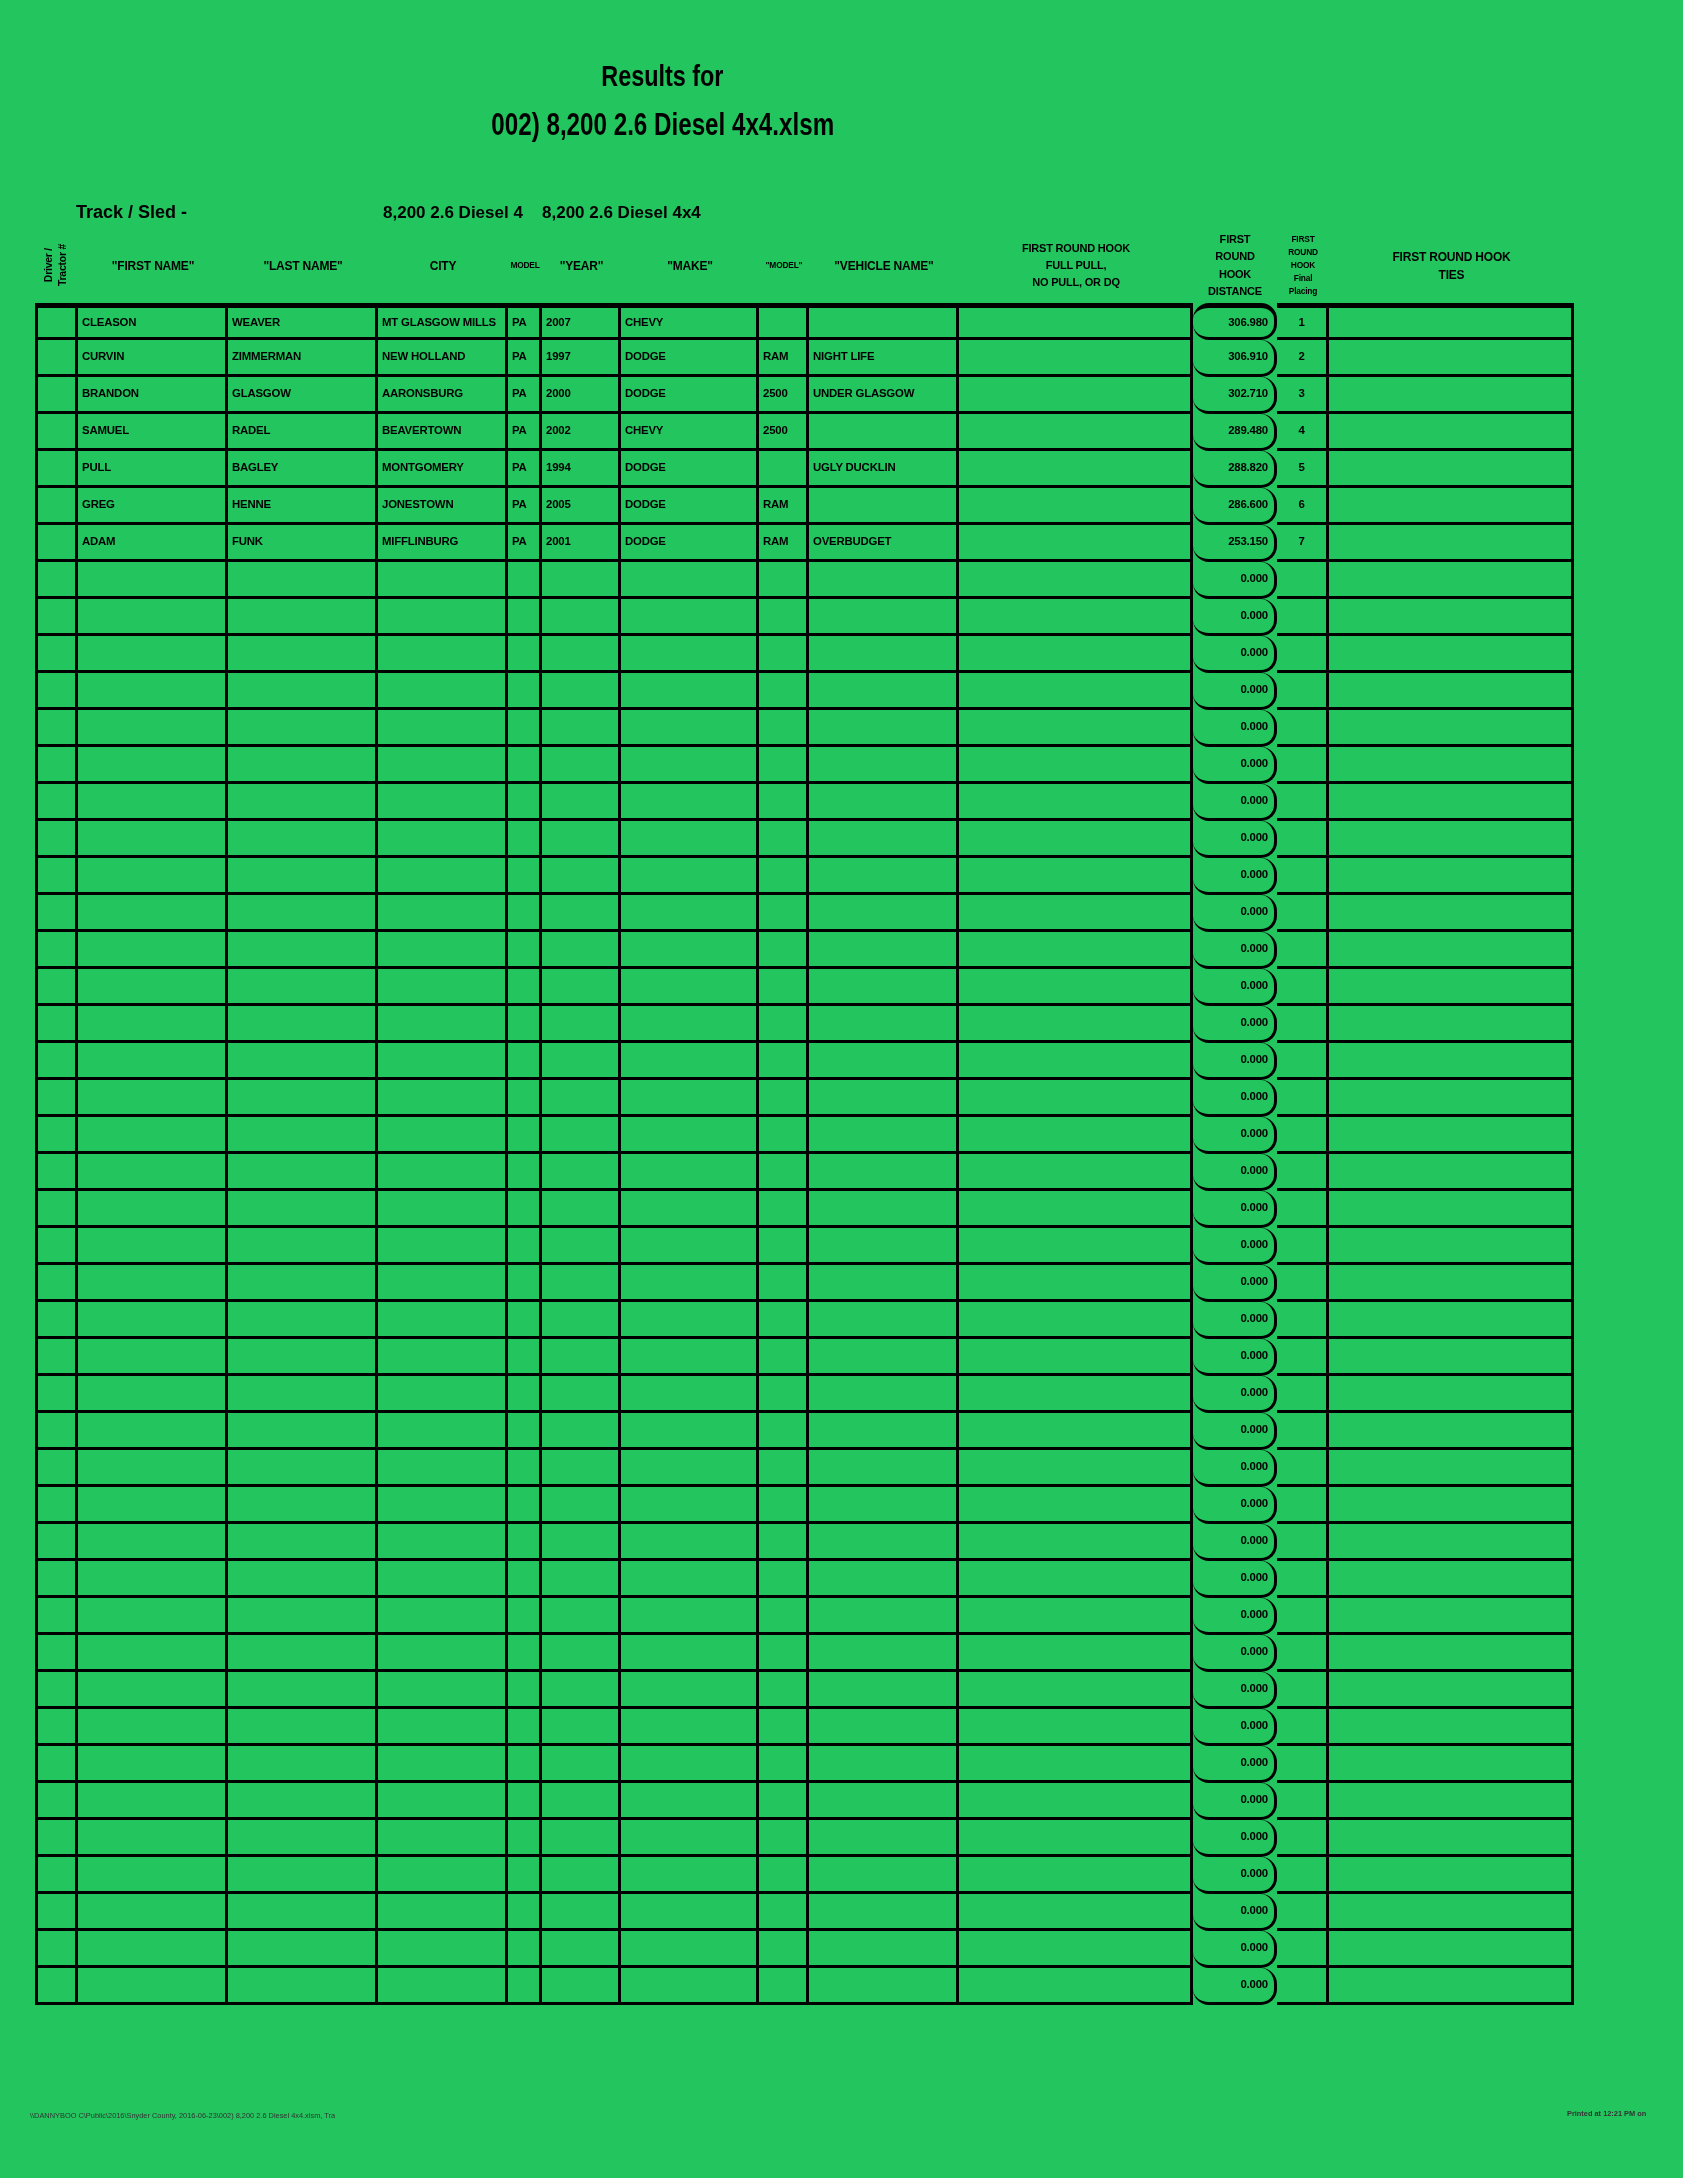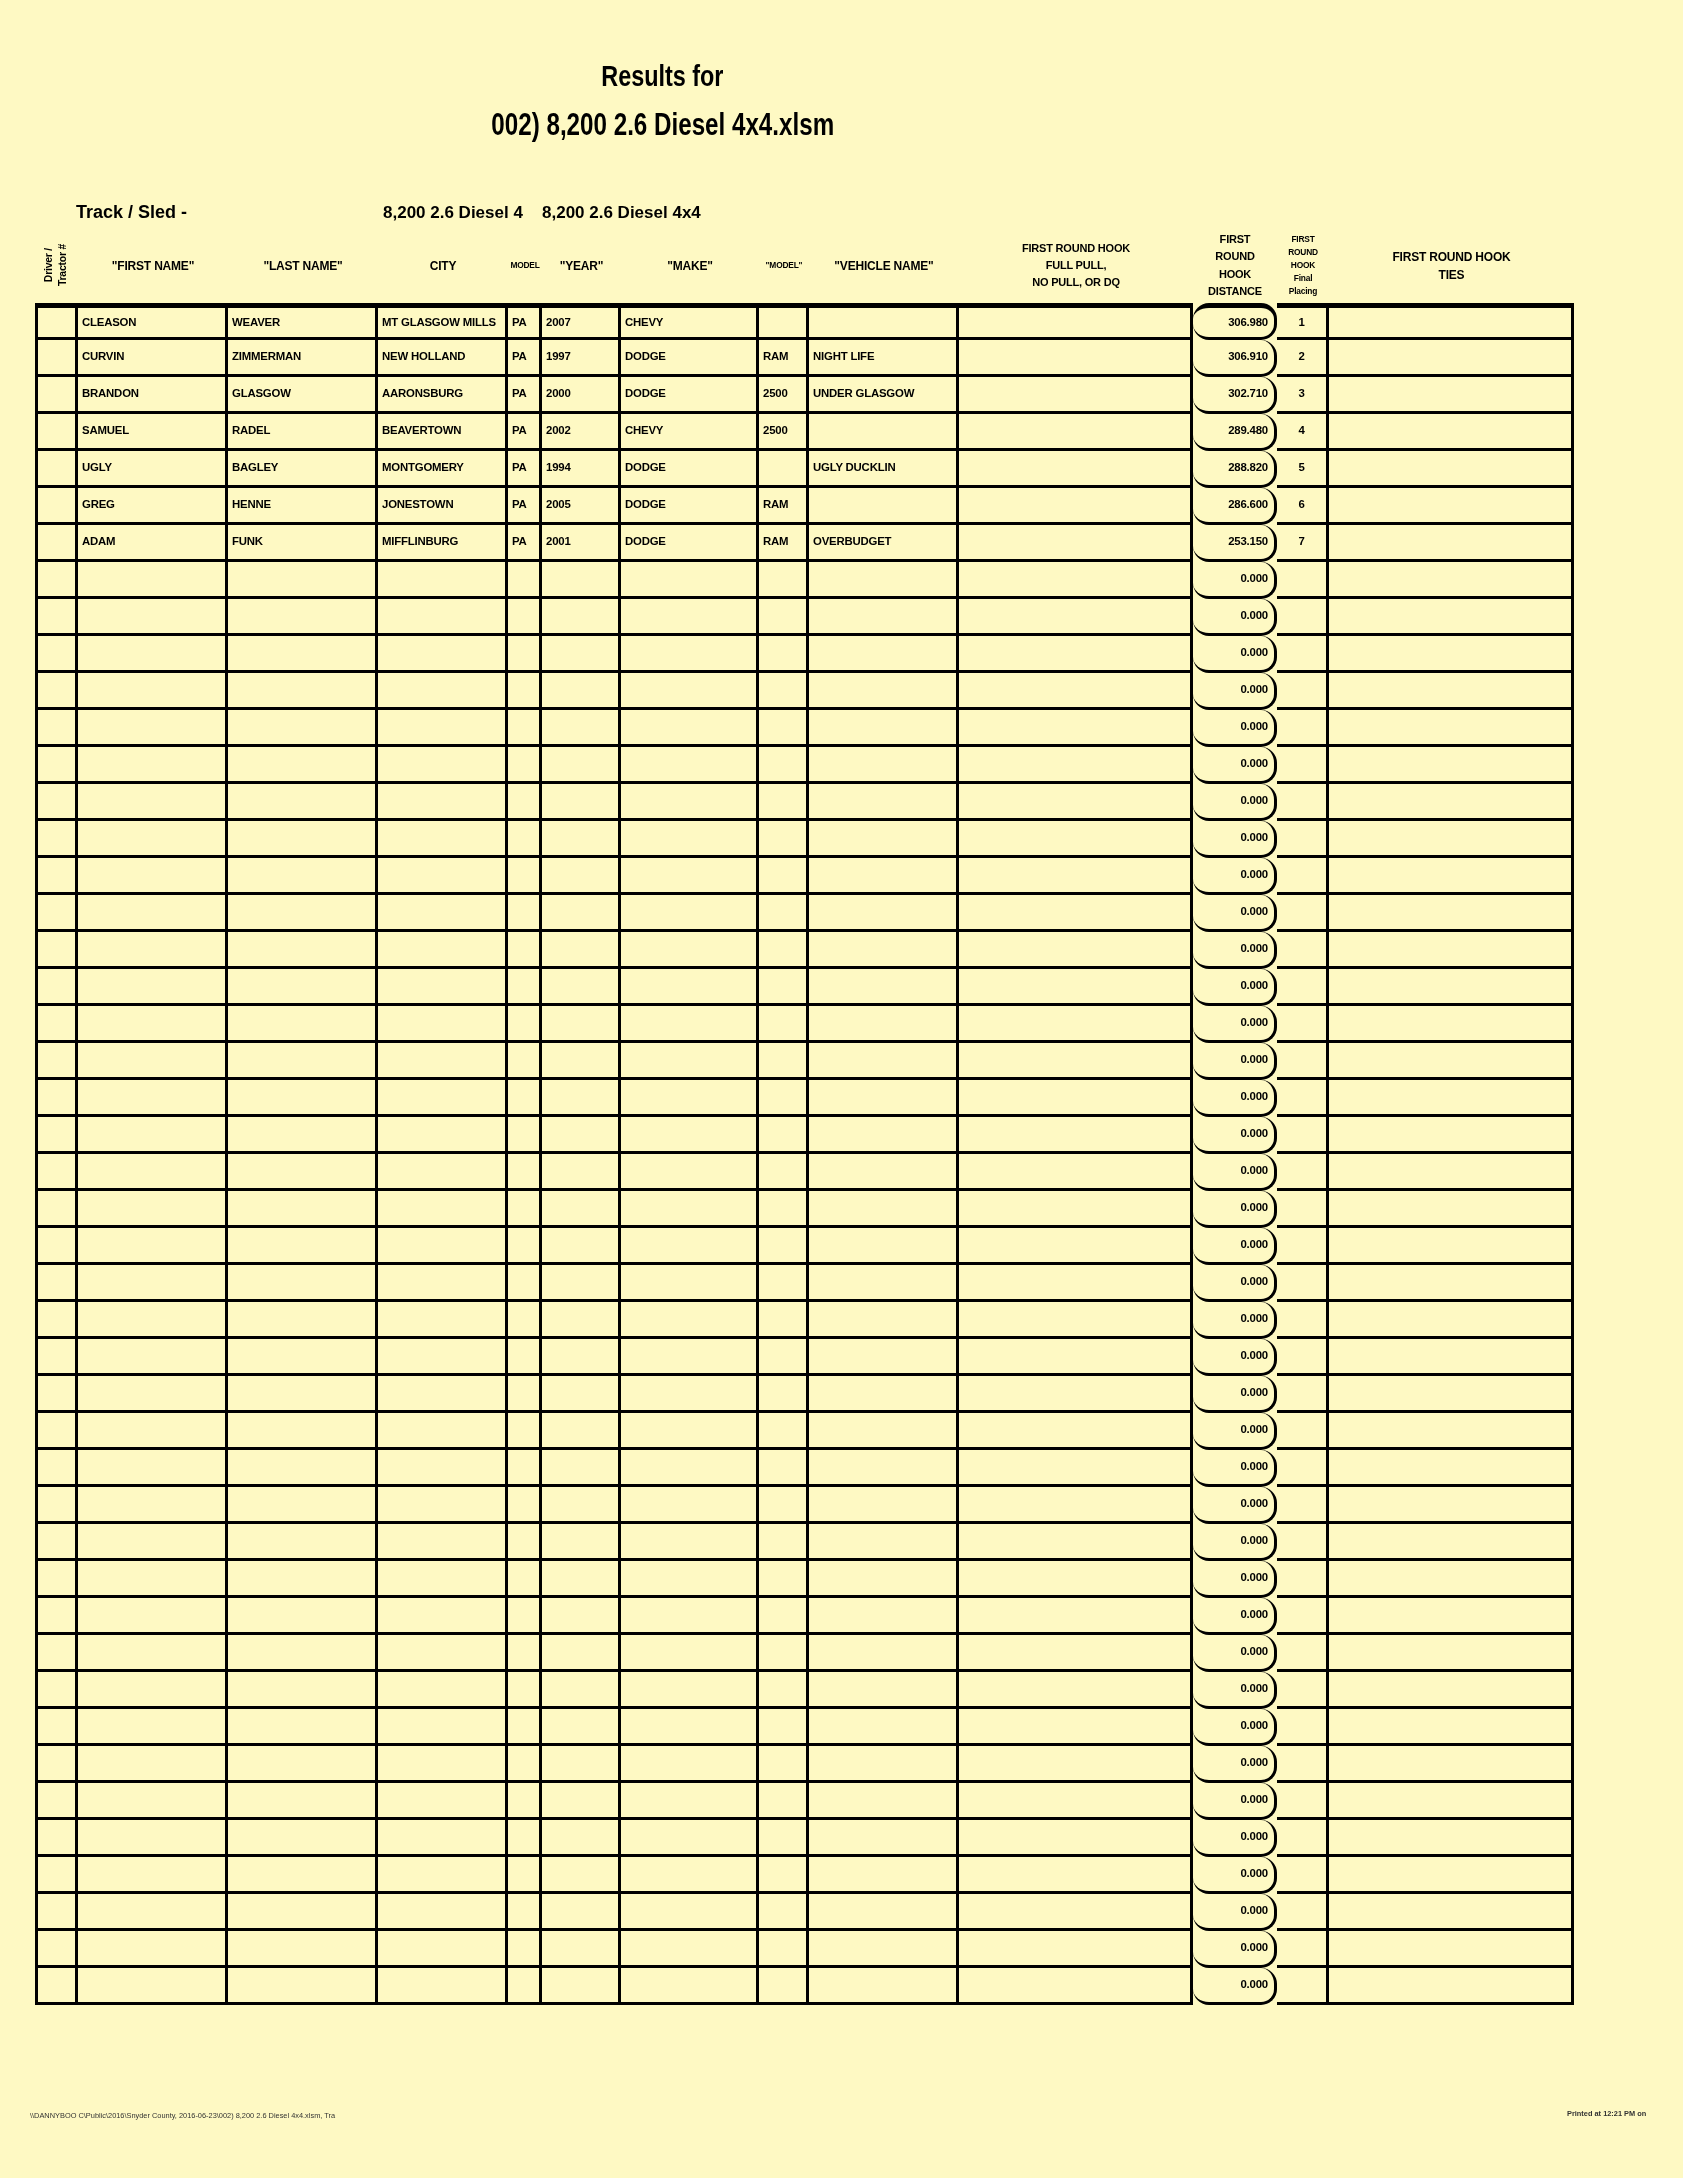--- a/index.html
+++ b/index.html
@@ -1,19 +1,19 @@
 <!DOCTYPE html>
 <html><head>
 <meta charset="utf-8">
 <style>
   html,body{margin:0;padding:0;background:#e8e8e8;}
   #page{
     position:relative;
     width:1683px;height:2178px;
-    background:#fef9c3;
+    background:#22c55e;
     font-family:"Liberation Sans","DejaVu Sans",sans-serif;
     color:#000;
     overflow:hidden;
   }
   
   .title-wrap{position:absolute;left:0;top:0;width:1325px;text-align:center;}
   .title-line{font-weight:bold;white-space:nowrap;}
   .t1{position:absolute;top:59px;font-size:30px;line-height:34px;}
   .t2{position:absolute;top:107px;font-size:31px;line-height:36px;}
   .squeeze{display:inline-block;transform:scaleX(0.78);transform-origin:center;}
@@ -158,21 +158,21 @@
       <div class="cell">2500</div>
       <div class="cell"></div>
       <div class="cell"></div>
       <div class="cell al-r">289.480</div>
       <div class="cell al-c">4</div>
       <div class="cell"></div>
     </div>
 
     <div class="row">
       <div class="cell c1"></div>
-      <div class="cell">UGLY</div>
+      <div class="cell">PULL</div>
       <div class="cell">BAGLEY</div>
       <div class="cell">MONTGOMERY</div>
       <div class="cell">PA</div>
       <div class="cell">1994</div>
       <div class="cell">DODGE</div>
       <div class="cell"></div>
       <div class="cell">UGLY DUCKLIN</div>
       <div class="cell"></div>
       <div class="cell al-r">288.820</div>
       <div class="cell al-c">5</div>

